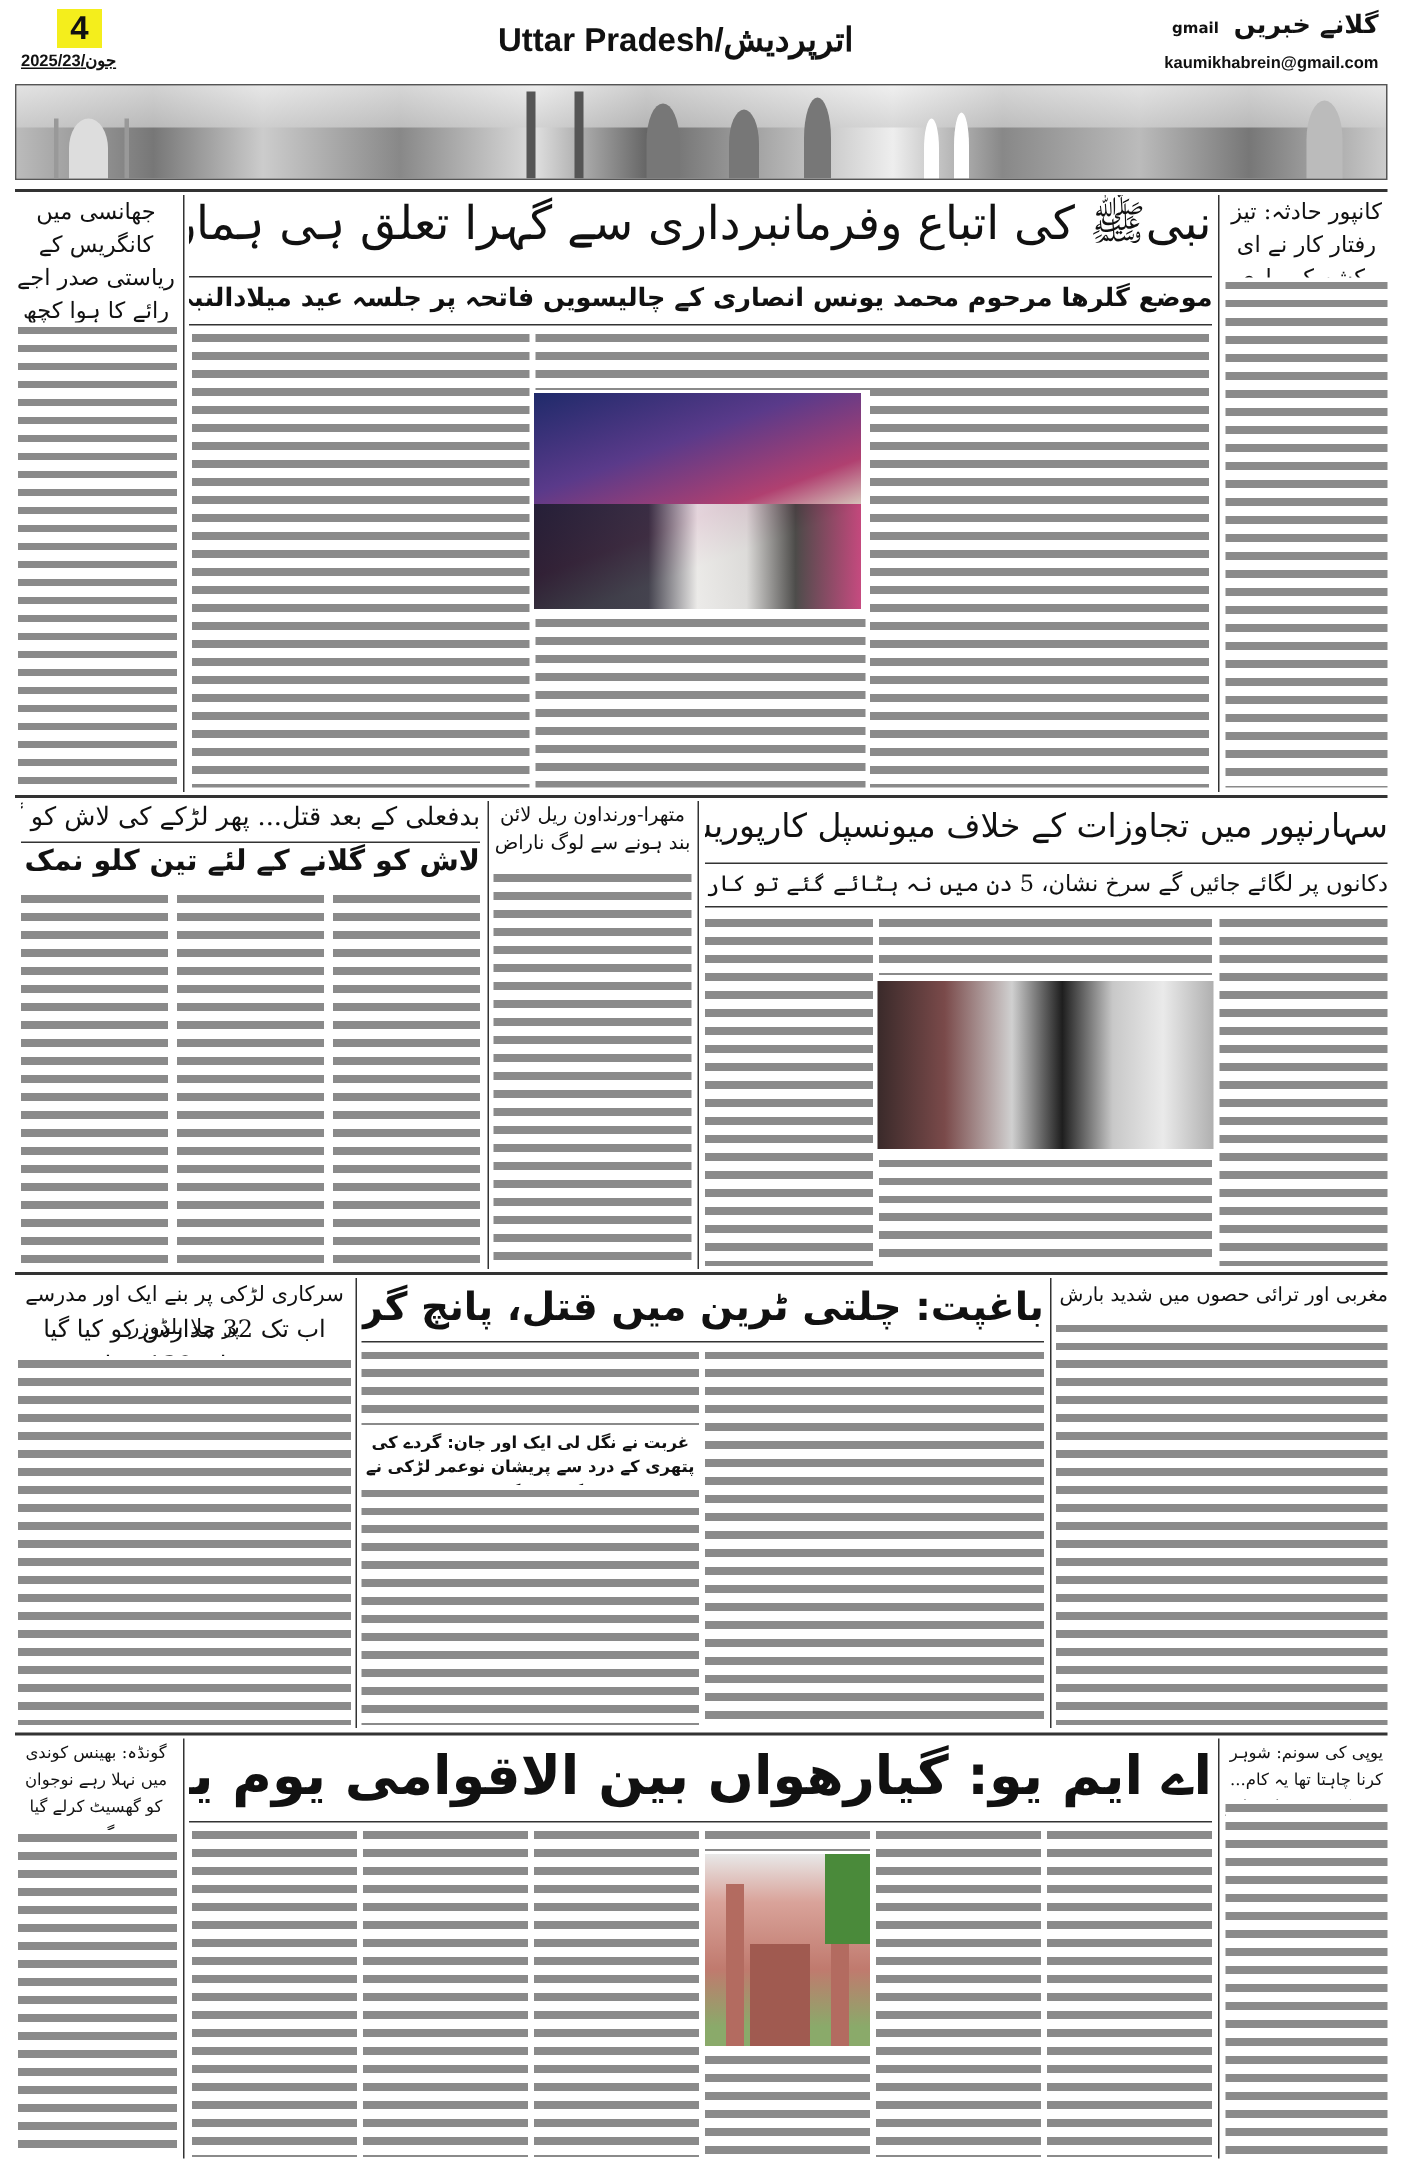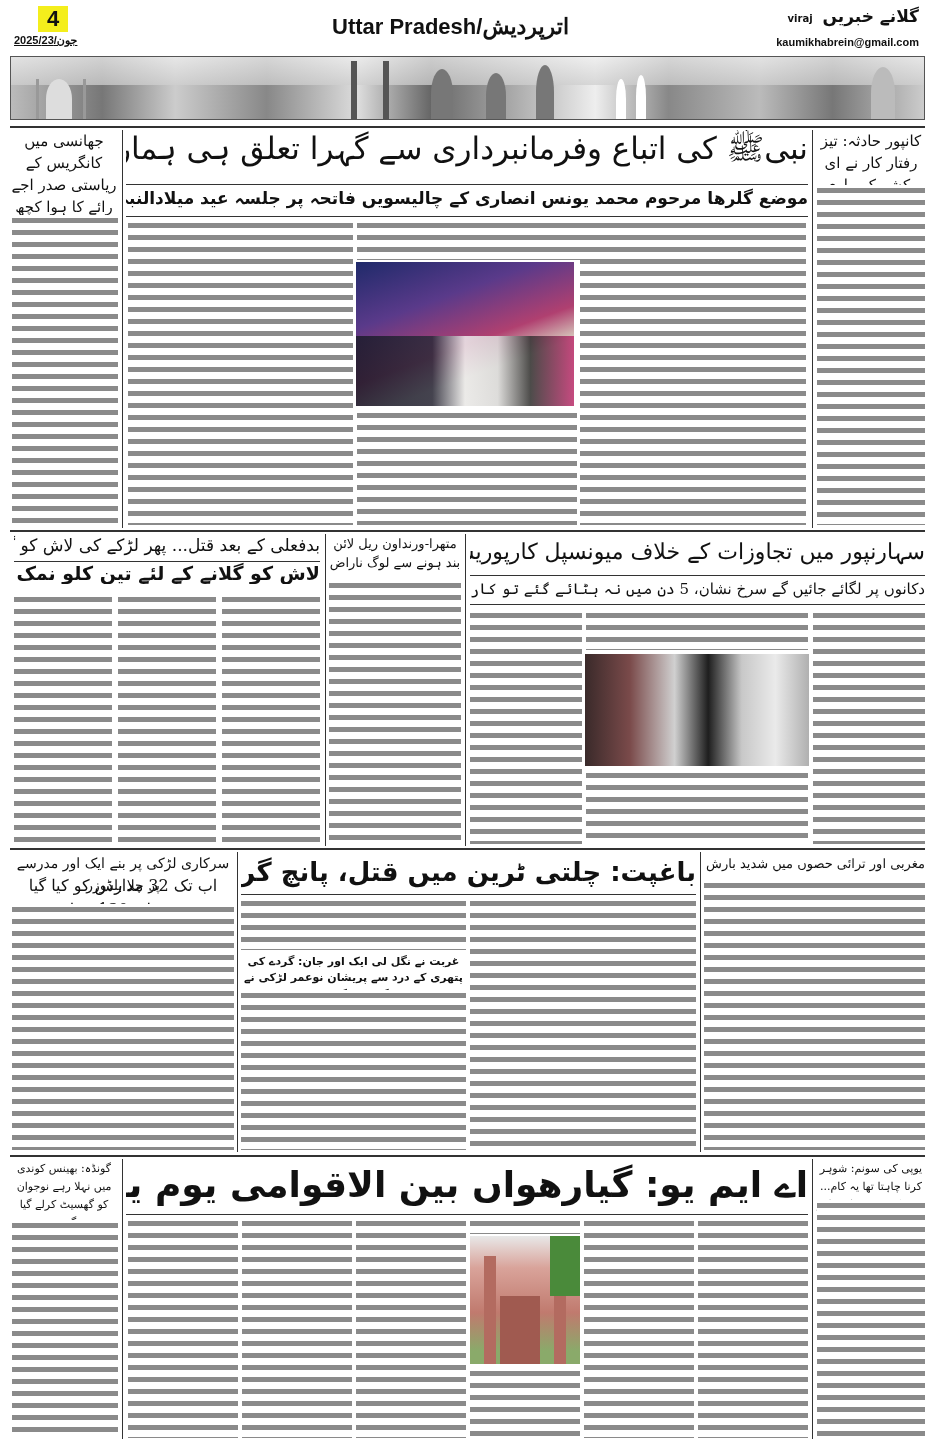--- a/index.html
+++ b/index.html
@@ -28,21 +28,21 @@
   .sub-bold { font: bold 11px/16px "DejaVu Sans", sans-serif; direction: rtl; text-align: center; }
 </style>
 </head>
 <body>
 
 <div class="abs page-num">4</div>
 <div class="abs date">2025/جون/23</div>
 <div class="abs section-title">Uttar Pradesh/اترپردیش</div>
 <div class="abs brand">
   <span>گلانے خبریں</span>
-  <span class="brand-logo">viraj</span>
+  <span class="brand-logo">gmail</span>
 </div>
 <div class="abs email">kaumikhabrein@gmail.com</div>
 
 <div class="abs banner">
   <div class="sky"></div>
   <div class="dome" style="left:35px;width:26px;height:40px;background:#ddd;"></div>
   <div class="tower" style="left:25px;width:3px;height:40px;background:#999"></div>
   <div class="tower" style="left:72px;width:3px;height:40px;background:#999"></div>
   <div class="tower" style="left:340px;width:6px;height:58px;"></div>
   <div class="tower" style="left:372px;width:6px;height:58px;"></div>

